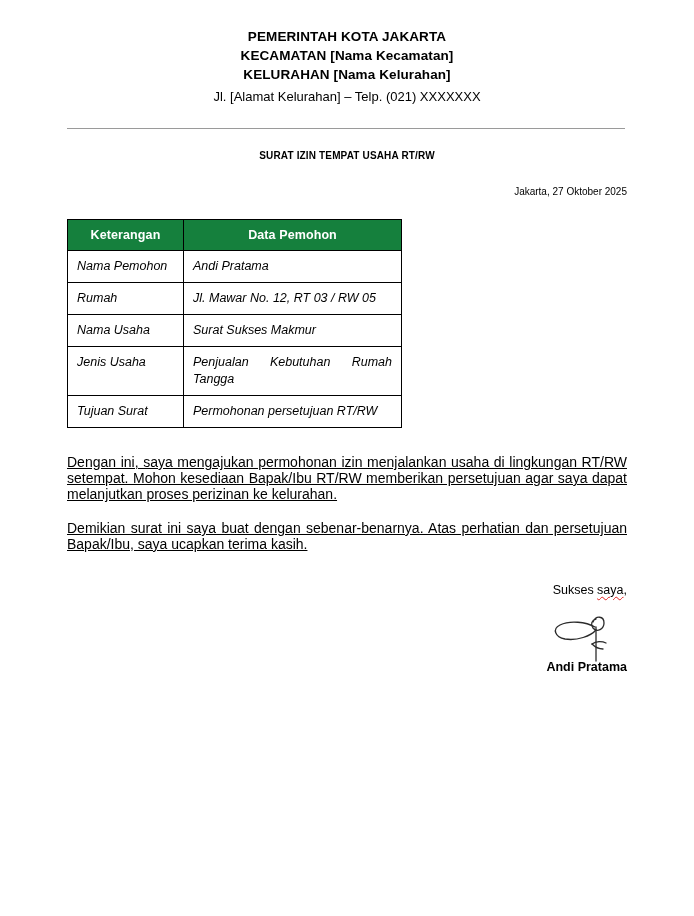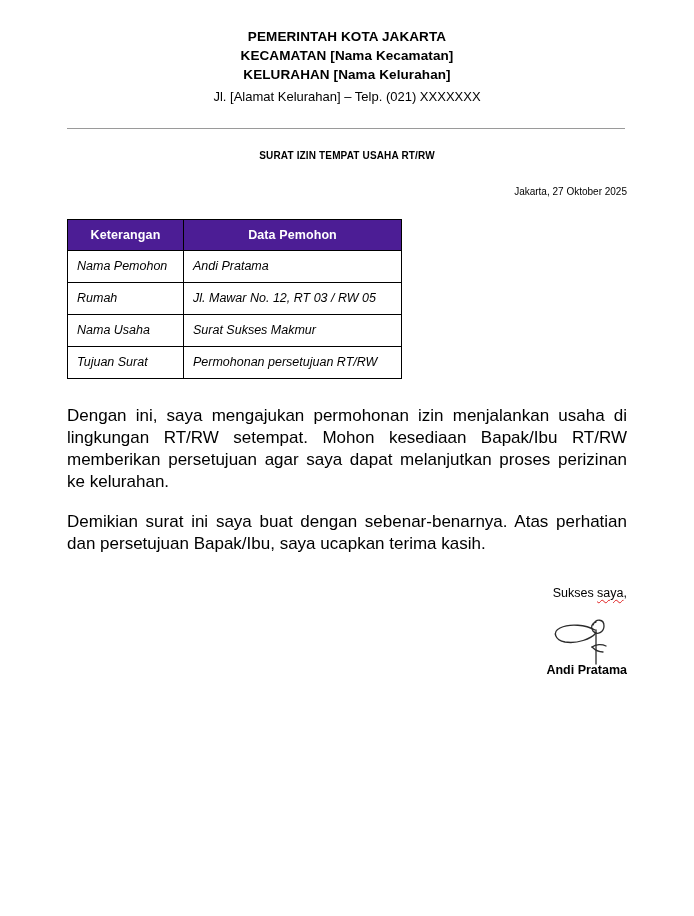--- a/index.html
+++ b/index.html
@@ -78,21 +78,21 @@
     width: 334px;
     table-layout: fixed;
   }
   .data-table th,
   .data-table td {
     border: 1px solid #000000;
     font-size: 12.5px;
     vertical-align: top;
   }
   .data-table thead th {
-    background: #4c1d95;
+    background: #15803d;
     color: #ffffff;
     font-weight: bold;
     text-align: center;
     padding: 8px 4px 8px 4px;
     font-size: 12.5px;
     letter-spacing: 0.1px;
   }
   .data-table tbody td {
     padding: 7px 9px 7px 9px;
     line-height: 17px;
@@ -101,25 +101,26 @@
   }
   .data-table tbody td.val-justify {
     text-align: justify;
     text-align-last: left;
   }
   .col-key { width: 116px; }
   .col-val { width: 218px; }
 
   
   .para {
-    font-size: 17px;
-    line-height: 22px;
+    font-size: 14px;
+    line-height: 16px;
     text-align: justify;
     text-align-last: left;
     width: 560px;
+    text-decoration: underline;
   }
   .para.first { margin-top: 26px; }
   .para.second { margin-top: 18px; }
 
   
   .sign-block {
     margin-top: 28px;
     width: 560px;
     text-align: right;
     position: relative;
@@ -185,20 +186,24 @@
           <td>Nama Pemohon</td>
           <td>Andi Pratama</td>
         </tr>
         <tr>
           <td>Rumah</td>
           <td>Jl. Mawar No. 12, RT 03 / RW 05</td>
         </tr>
         <tr>
           <td>Nama Usaha</td>
           <td>Surat Sukses Makmur</td>
+        </tr>
+        <tr>
+          <td>Jenis Usaha</td>
+          <td class="val-justify">Penjualan Kebutuhan Rumah Tangga</td>
         </tr>
         <tr>
           <td>Tujuan Surat</td>
           <td>Permohonan persetujuan RT/RW</td>
         </tr>
       </tbody>
     </table>
 
     <p class="para first">Dengan ini, saya mengajukan permohonan izin menjalankan usaha di lingkungan RT/RW setempat. Mohon kesediaan Bapak/Ibu RT/RW memberikan persetujuan agar saya dapat melanjutkan proses perizinan ke kelurahan.</p>
     <p class="para second">Demikian surat ini saya buat dengan sebenar-benarnya. Atas perhatian dan persetujuan Bapak/Ibu, saya ucapkan terima kasih.</p>

